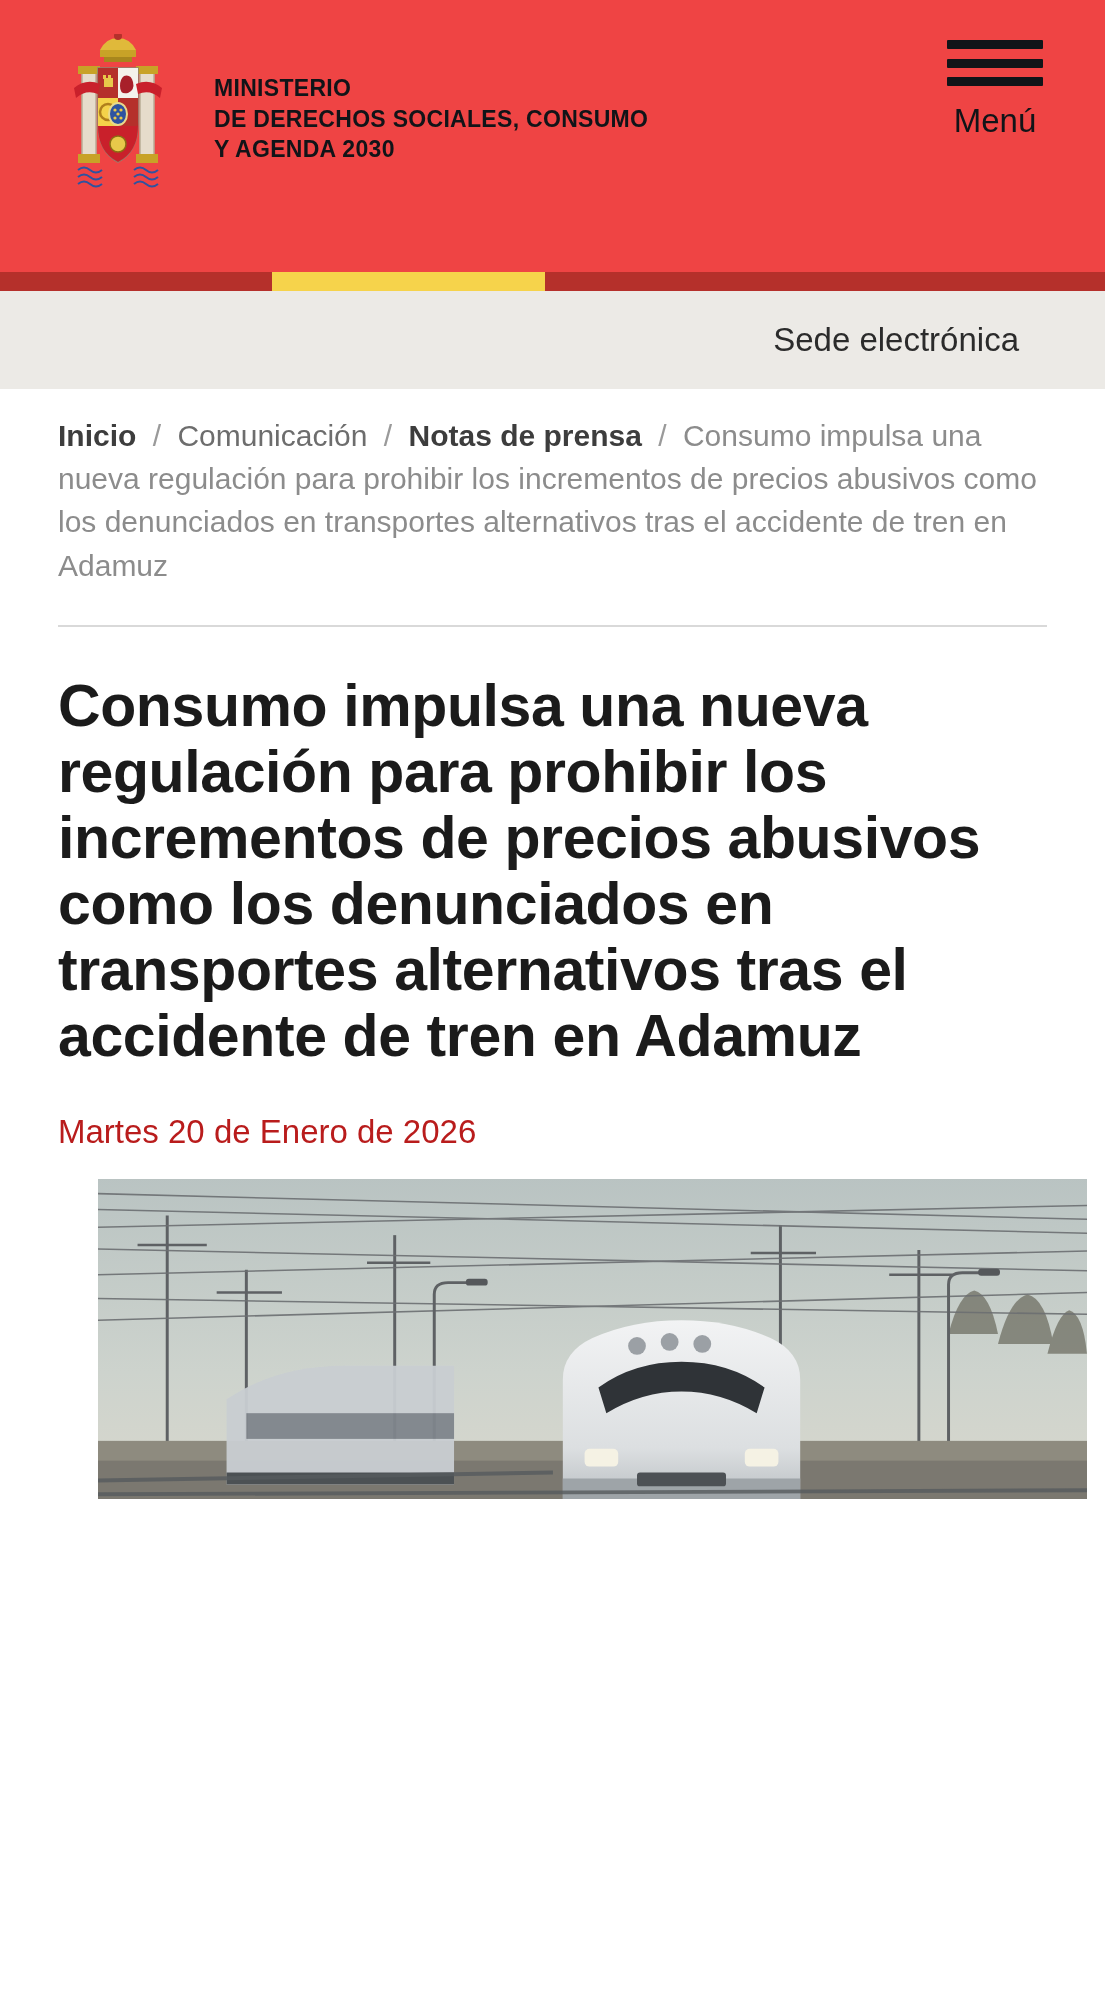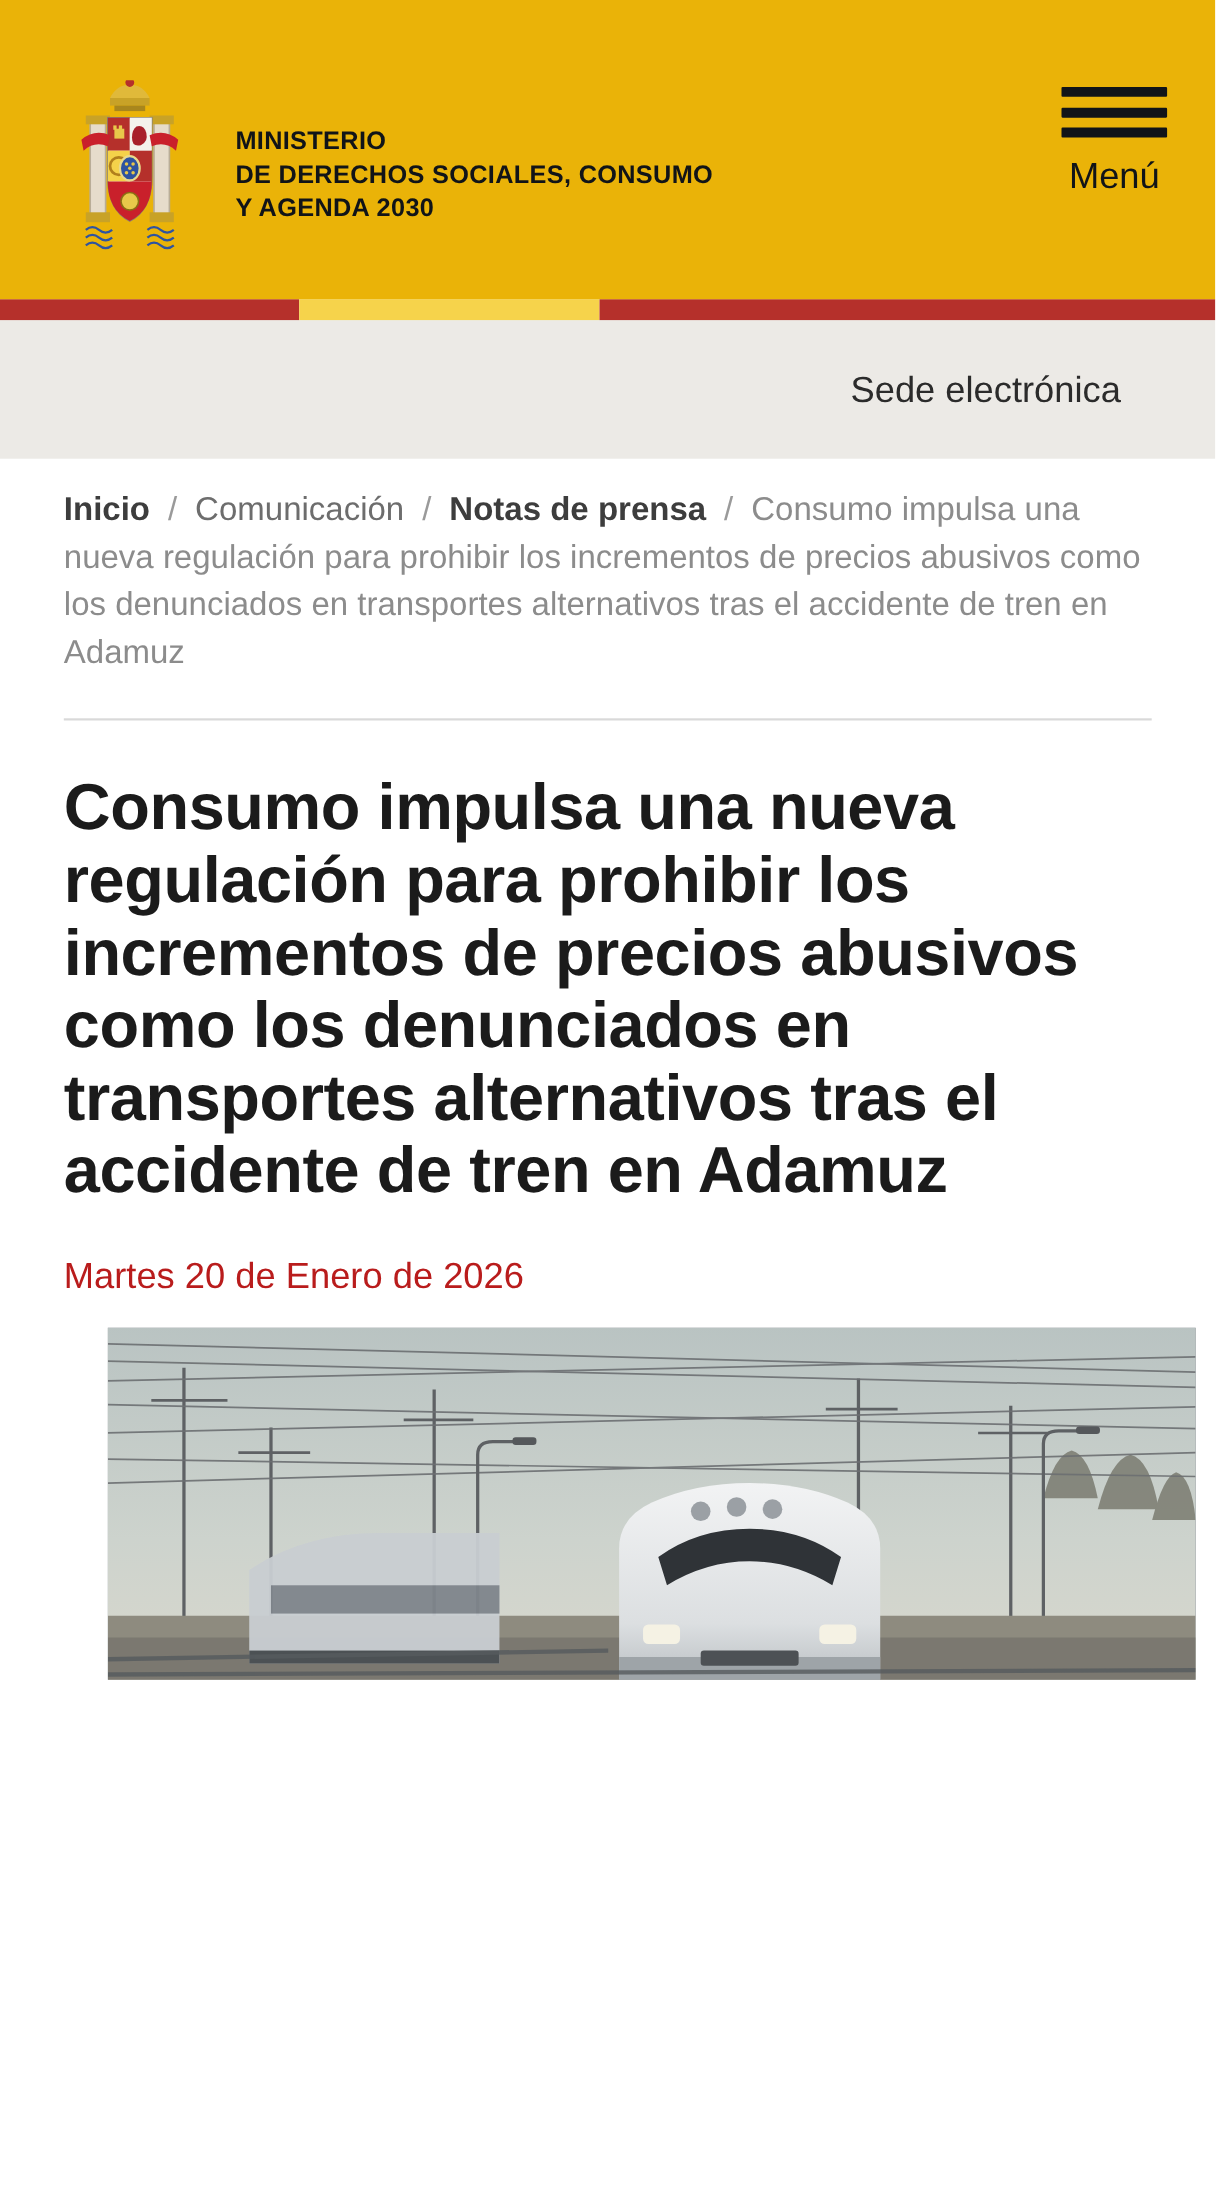--- a/index.html
+++ b/index.html
@@ -14,25 +14,25 @@
   .page {
     width: 1105px;
     min-height: 2000px;
     position: relative;
     overflow: hidden;
     background: #ffffff;
   }
 
   
   .header {
-    background: #eab308;
+    background: #ef4444;
     height: 272px;
     position: relative;
     display: flex;
-    align-items: center;
+    align-items: flex-start;
   }
   .header-inner {
     display: flex;
     align-items: center;
     width: 100%;
     padding: 34px 48px 0 48px;
     position: relative;
   }
   .coat-of-arms {
     width: 120px;
@@ -49,21 +49,21 @@
     font-size: 23px;
     line-height: 1.34;
     letter-spacing: 0.3px;
     font-weight: 600;
     white-space: pre-line;
     padding-top: 10px;
   }
 
   .menu-wrap {
     position: absolute;
-    right: 44px;
+    right: 62px;
     top: 34px;
     display: flex;
     flex-direction: column;
     align-items: center;
     cursor: pointer;
   }
   .hamburger {
     width: 96px;
     height: 58px;
     display: flex;
@@ -91,21 +91,21 @@
     height: 19px;
     width: 100%;
   }
   .tricolor .seg-red-left { flex: 0 0 272px; background: #b5302b; }
   .tricolor .seg-yellow   { flex: 1 1 auto; background: #f6d34b; }
   .tricolor .seg-red-right{ flex: 0 0 560px; background: #b5302b; }
 
   
   .sede-bar {
     background: #eceae6;
-    height: 126px;
+    height: 98px;
     display: flex;
     align-items: center;
     justify-content: flex-end;
     padding-right: 86px;
   }
   .sede-link {
     font-size: 33px;
     color: #2b2b2b;
     text-decoration: none;
     cursor: pointer;

